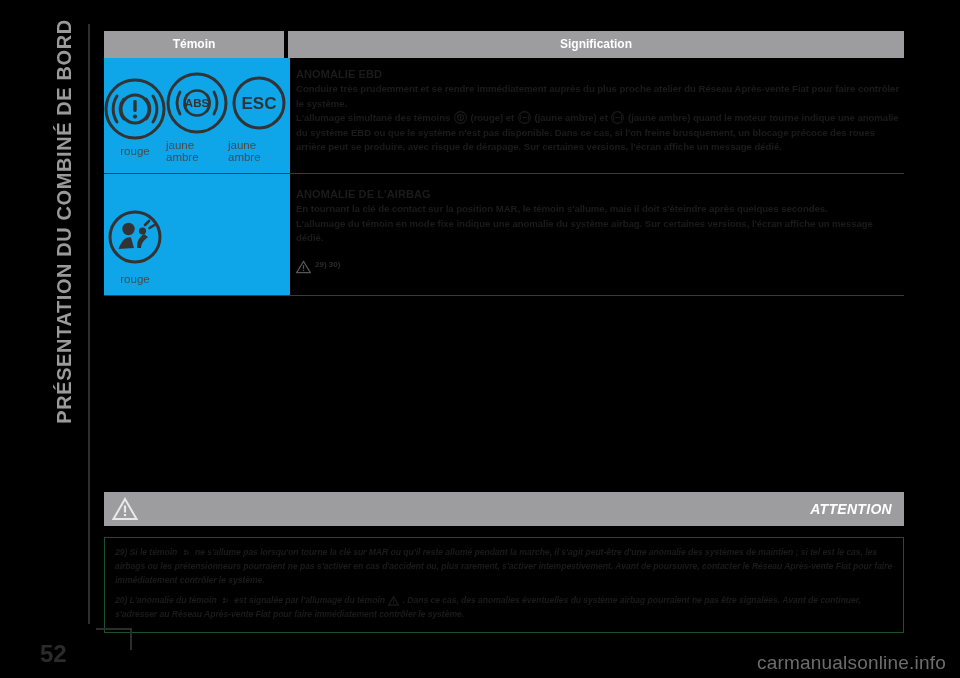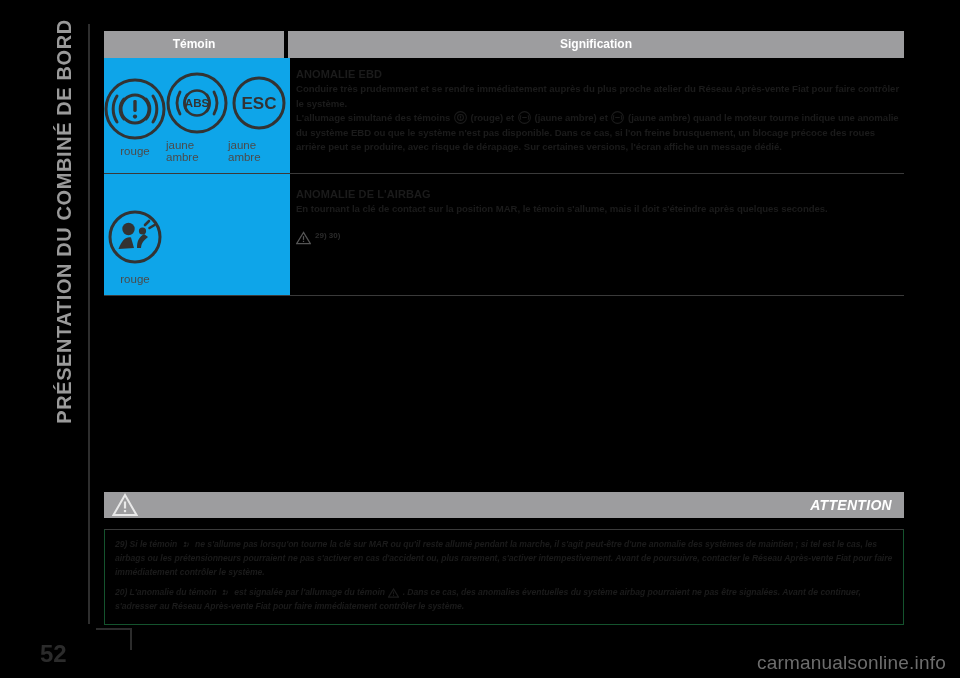--- a/index.html
+++ b/index.html
@@ -78,21 +78,21 @@
     margin:0;letter-spacing:-.05px;
   }
   .inline-ico{display:inline-block;vertical-align:-3px;margin:0 1px;}
 
   .ref-line{display:flex;gap:4px;margin-top:14px;}
   .ref-line .ref-txt{color:#2b2b2b;font-size:8px;font-weight:700;}
 
   
   .attn{position:absolute;left:104px;top:492px;width:800px;}
   .attn-head{
-    background:#9d9d9f;height:26px;
+    background:#9d9d9f;height:34px;
     display:flex;align-items:center;justify-content:space-between;
     padding:0 12px 0 8px;box-sizing:border-box;
   }
   .attn-head .title{
     color:#fff;font-size:14px;font-weight:700;font-style:italic;letter-spacing:.3px;
   }
   .attn-body{
     border:1px solid #14532d;border-top:none;
     padding:8px 10px 10px;box-sizing:border-box;
     margin-top:11px;border-top:1px solid #3b3b3b;
@@ -201,20 +201,21 @@
               <path d="M33 42 C33 35 35 31 40 28 L44 31 C39 35 37.5 37 37 42 Z" fill="#333"></path>
               <path d="M41 19 l4 -4 M45.5 22 l5 -3" stroke="#333" stroke-width="2.6" stroke-linecap="round"></path>
             </svg>
             <div class="caption">rouge</div>
           </div>
         </div>
 
         <div class="cell-text" style="padding-top:14px;">
           <p class="sec-title">ANOMALIE DE L'AIRBAG</p>
           <p class="ptext">En tournant la clé de contact sur la position MAR, le témoin s'allume, mais il doit s'éteindre après quelques secondes.</p>
+          <p class="ptext">L'allumage du témoin en mode fixe indique une anomalie du système airbag. Sur certaines versions, l'écran affiche un message dédié.</p>
 
           <div class="ref-line">
             <svg width="15" height="14" viewBox="0 0 24 22">
               <path d="M12 2 L23 20 H1 Z" fill="none" stroke="#555" stroke-width="2"></path>
               <rect x="11" y="8" width="2" height="6" fill="#555"></rect>
               <rect x="11" y="15.5" width="2" height="2" fill="#555"></rect>
             </svg>
             <span class="ref-txt">29) 30)</span>
           </div>
         </div>

